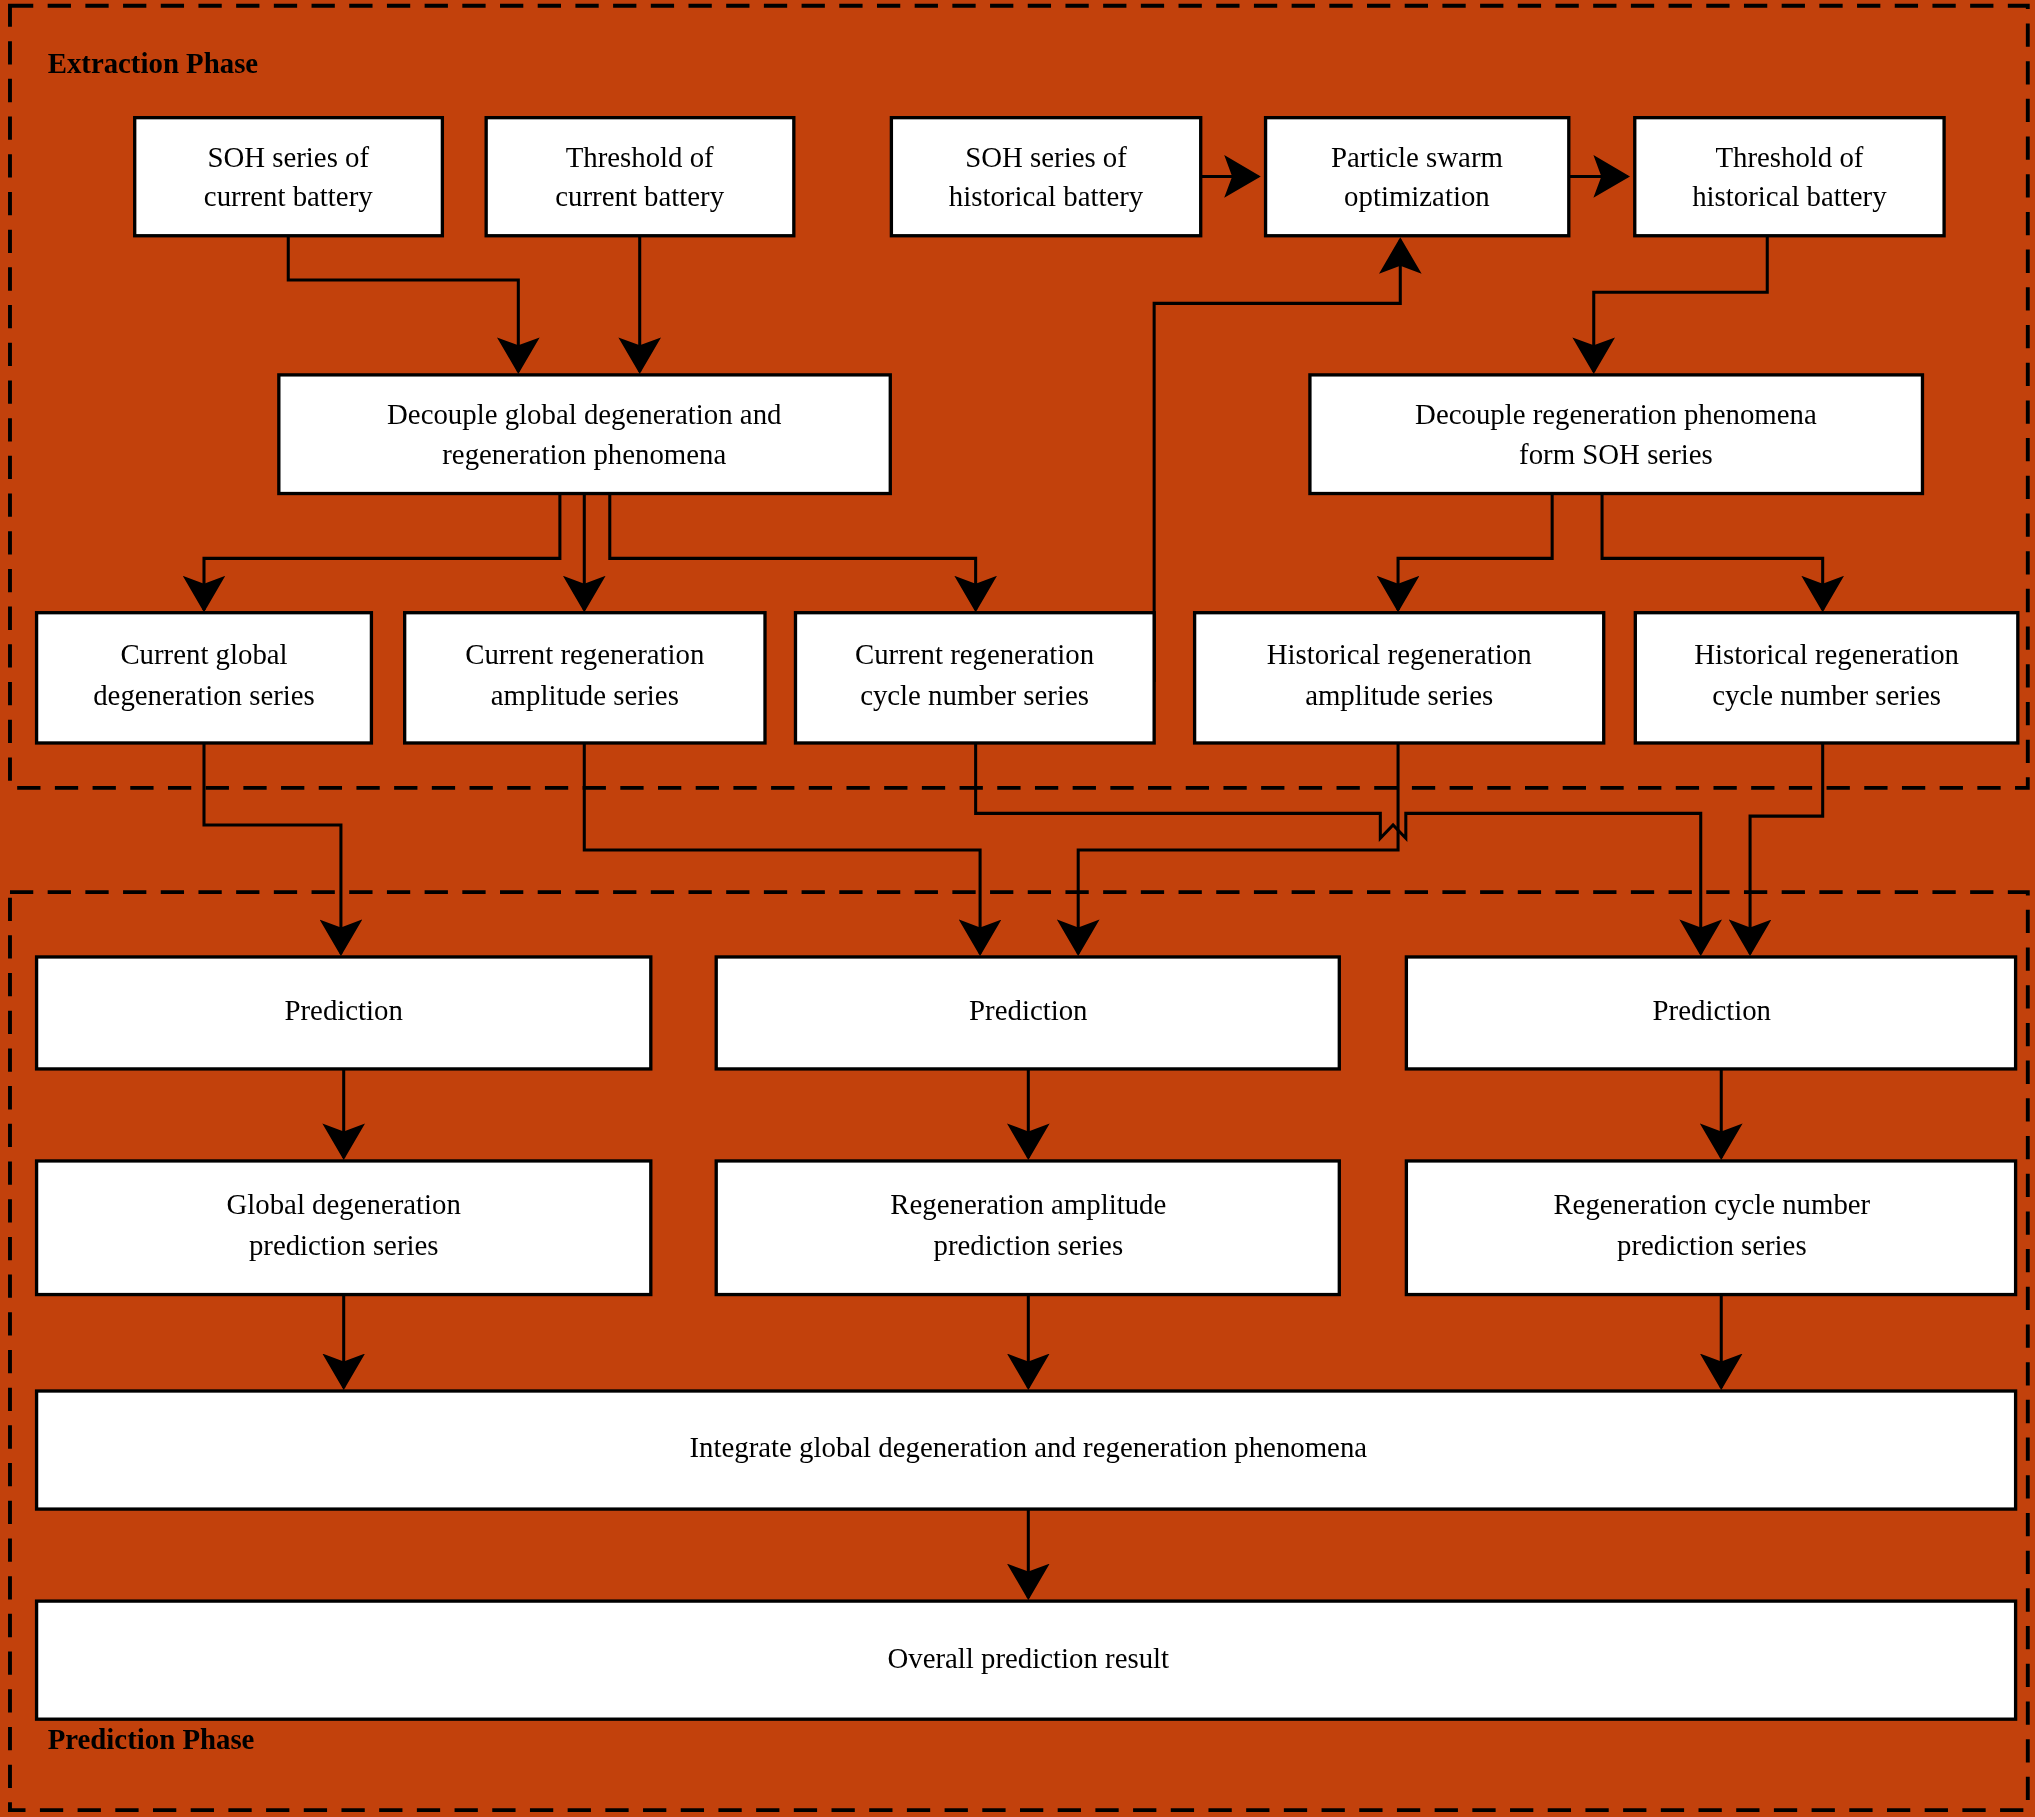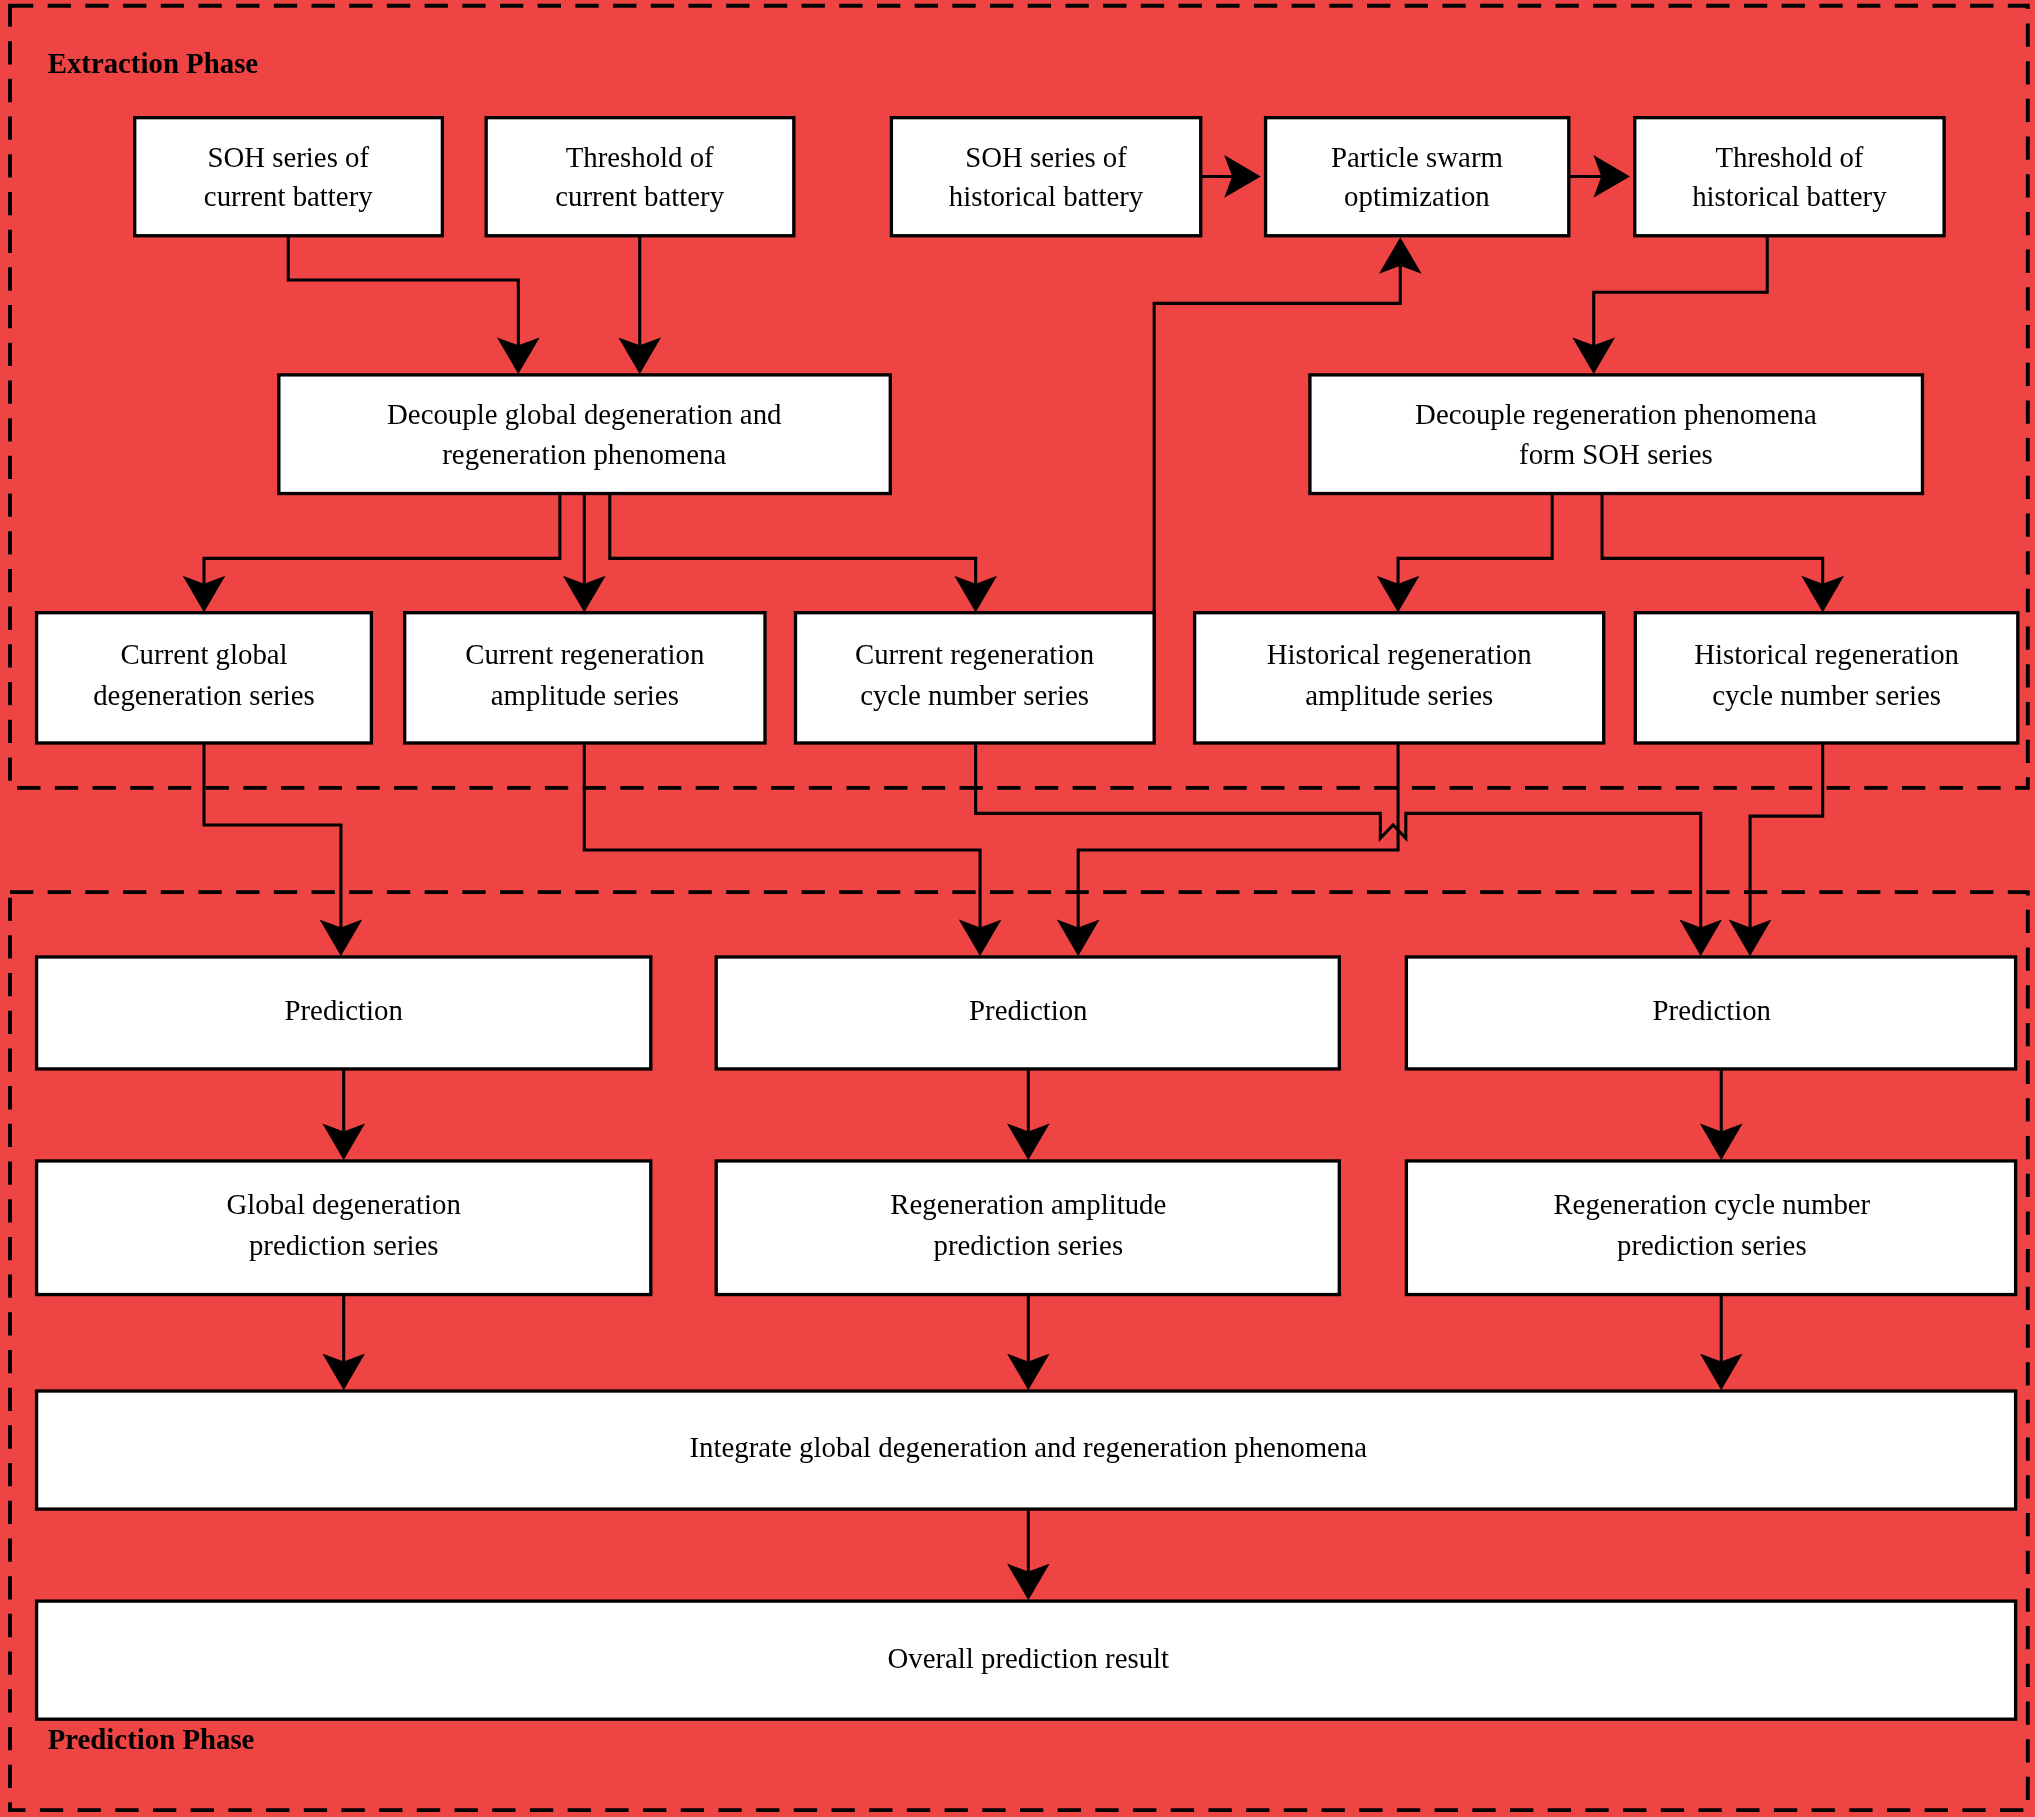--- a/index.html
+++ b/index.html
@@ -4,21 +4,21 @@
 <style>
   html, body {
     margin: 0;
     padding: 0;
     background: #ffffff;
   }
   #stage {
     position: relative;
     width: 2035px;
     height: 1818px;
-    background: #ef4444;
+    background: #c2410c;
     font-family: "Liberation Serif", "DejaVu Serif", serif;
   }
   svg.canvas {
     position: absolute;
     top: 0; left: 0;
     width: 2035px;
     height: 1818px;
     display: block;
   }
   .phase-frame {

